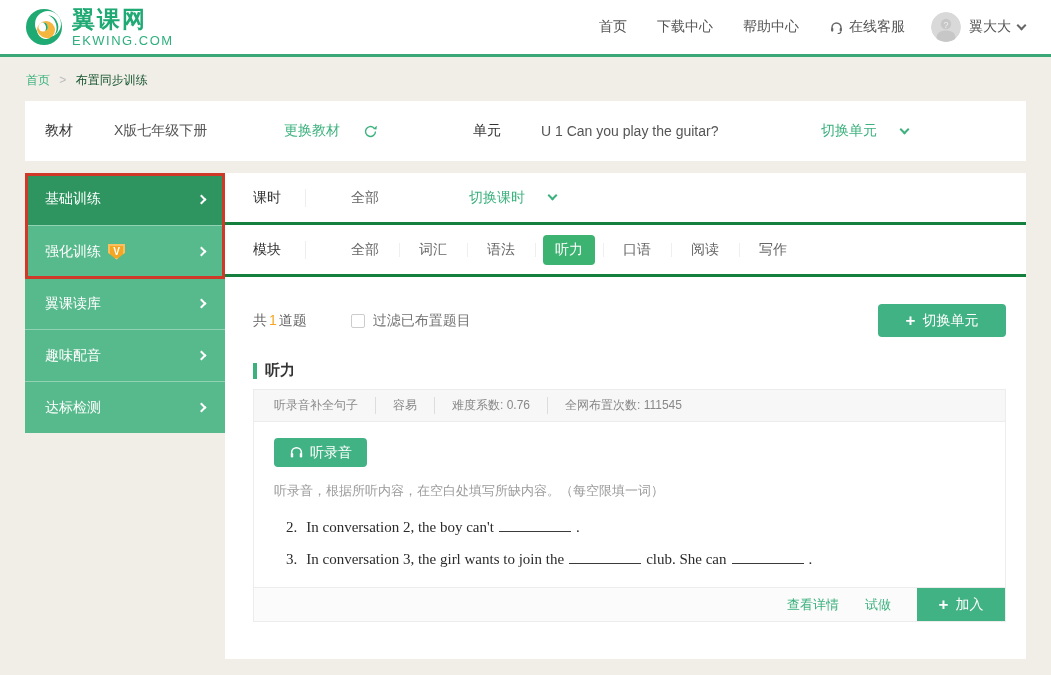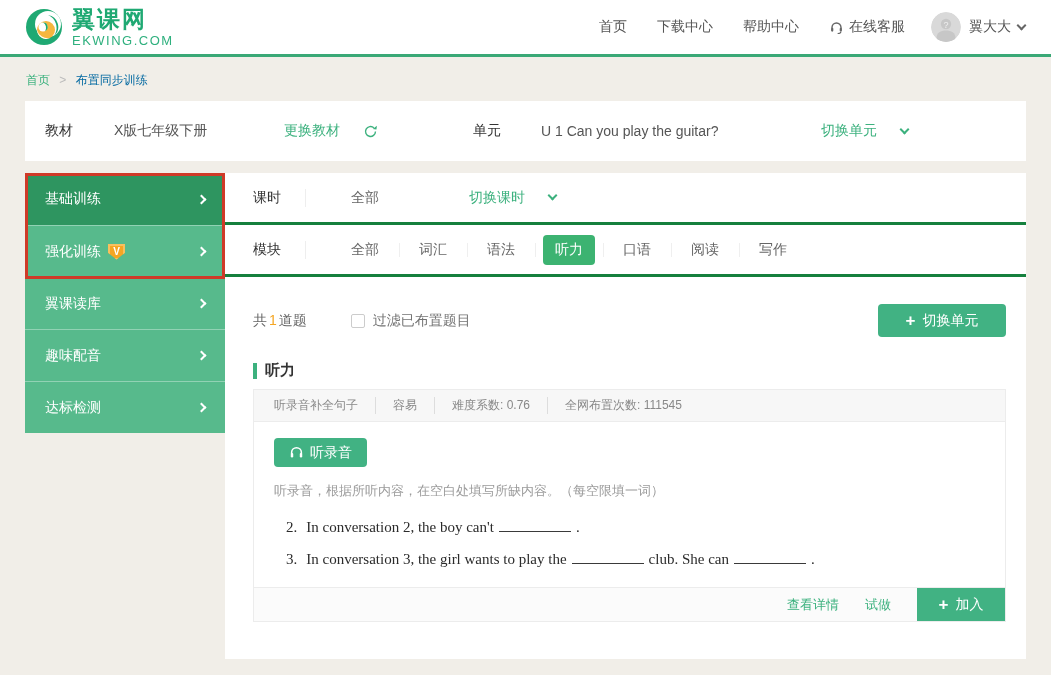--- a/index.html
+++ b/index.html
@@ -17,21 +17,21 @@
   .top-nav .nav-item { margin-left:30px; cursor:pointer; display:flex; align-items:center; }
   .top-nav .nav-item svg { margin-right:5px; }
   .user-box { display:flex; align-items:center; margin-left:26px; cursor:pointer; }
   .avatar { width:30px; height:30px; border-radius:50%; overflow:hidden; margin-right:8px; }
   .chev-down { display:inline-block; width:7px; height:7px; border-right:2px solid currentColor; border-bottom:2px solid currentColor; transform:rotate(45deg); margin-left:7px; margin-top:-4px; }
 
   
   .breadcrumb { padding:15px 26px 12px; font-size:12px; color:#999; }
   .breadcrumb .bc-home { color:#3cb17e; cursor:pointer; }
   .breadcrumb .bc-sep { margin:0 6px; color:#bbb; }
-  .breadcrumb .bc-cur { color:#0369a1;margin-top:44px; }
+  .breadcrumb .bc-cur { color:#14532d;margin-top:44px; }
 
   .wrap { margin:0 25px; width:1001px; }
 
   
   .select-card { background:#fff; height:60px; display:flex; align-items:center; padding:0 20px; }
   .sel-label { color:#333; }
   .sel-value { color:#555; }
   .green-link { color:#3cb17e; cursor:pointer; display:inline-flex; align-items:center;gap:17px; }
   .green-link svg { margin-left:6px; }
   .select-card .v1 { margin-left:41px; width:150px; }
@@ -250,21 +250,21 @@
             <svg width="15" height="15" viewBox="0 0 16 16">
               <path d="M2.8 9.5V8a5.2 5.2 0 0 1 10.4 0v1.5" fill="none" stroke="#fff" stroke-width="1.6"></path>
               <rect x="1.9" y="8.4" width="2.6" height="4.8" rx="1.3" fill="#fff"></rect>
               <rect x="11.5" y="8.4" width="2.6" height="4.8" rx="1.3" fill="#fff"></rect>
             </svg>
             <span>听录音</span>
           </button>
           <div class="q-instruction">听录音，根据所听内容，在空白处填写所缺内容。（每空限填一词）</div>
           <div class="q-list">
             <div class="q-item"><span class="q-num">2.</span><span>In conversation 2, the boy can't</span><span class="blank"></span><span>.</span></div>
-            <div class="q-item"><span class="q-num">3.</span><span>In conversation 3, the girl wants to play the</span><span class="blank"></span><span>club. She can</span><span class="blank"></span><span>.</span></div>
+            <div class="q-item"><span class="q-num">3.</span><span>In conversation 3, the girl wants to join the</span><span class="blank"></span><span>club. She can</span><span class="blank"></span><span>.</span></div>
           </div>
         </div>
         <div class="q-footer">
           <span class="q-link">查看详情</span>
           <span class="q-link">试做</span>
           <button class="btn-green btn-add">
             <span class="plus">+</span>
             <span>加入</span>
           </button>
         </div>

